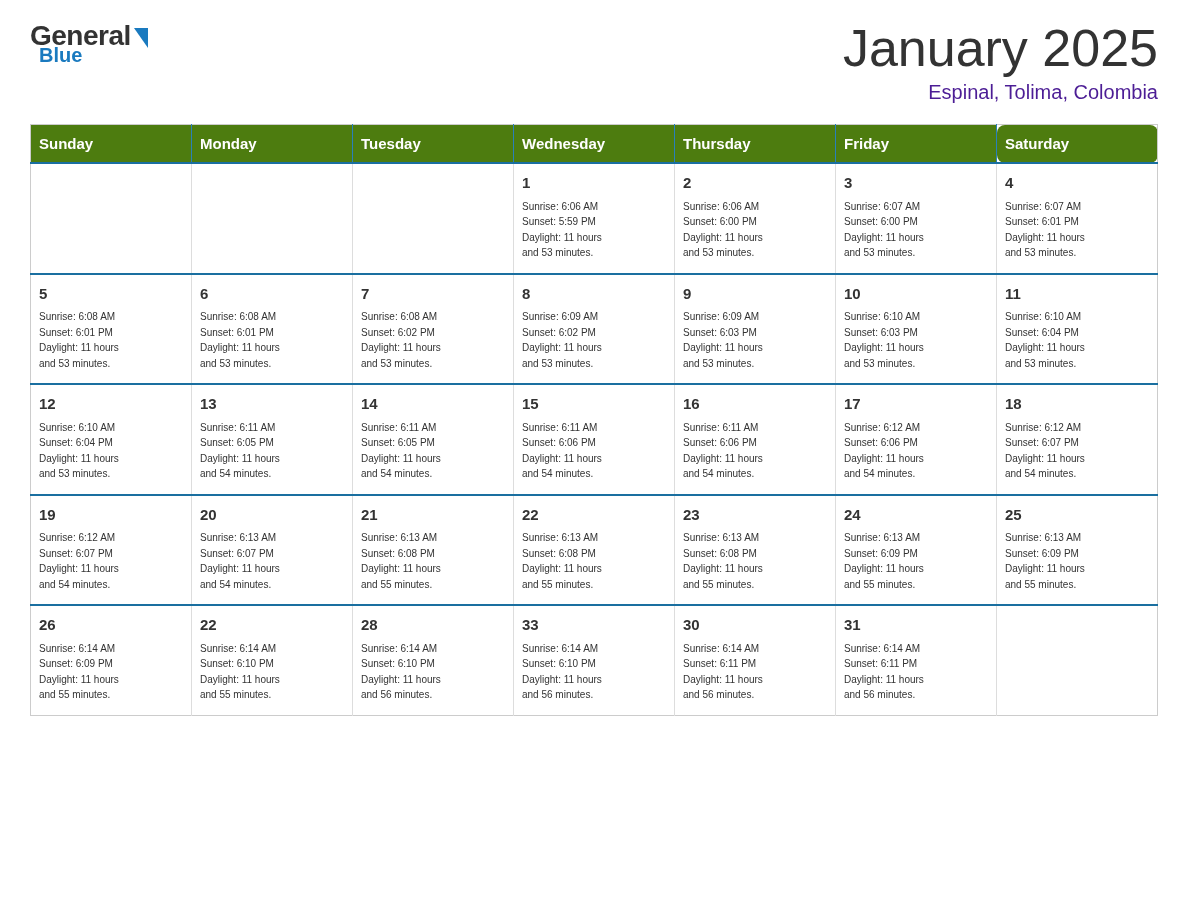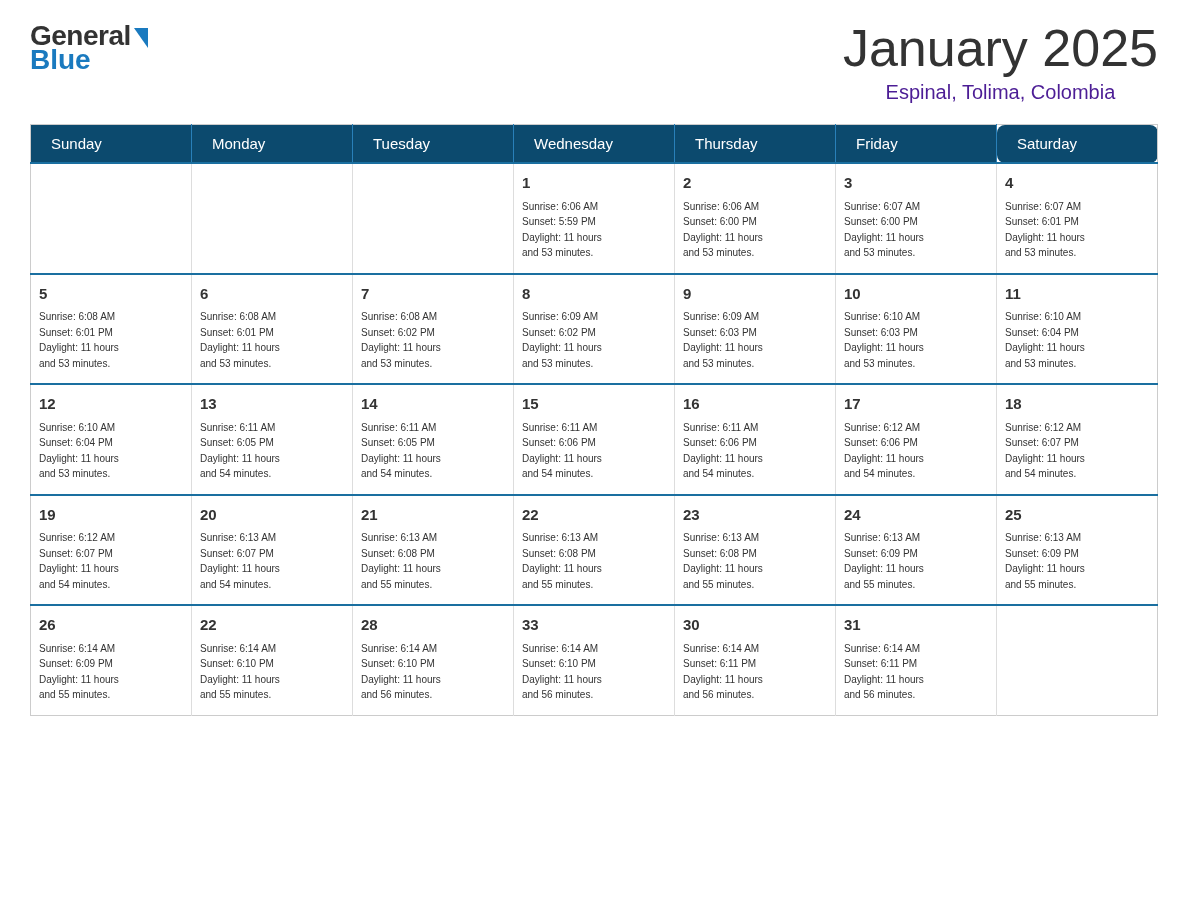--- a/index.html
+++ b/index.html
@@ -35,51 +35,51 @@
     .logo-arrow {
       width: 0;
       height: 0;
       border-left: 14px solid transparent;
       border-right: 0px solid transparent;
       border-top: 20px solid #1a7abf;
       margin-left: 3px;
       margin-top: 4px;
     }
     .logo-bottom {
-      font-size: 28px;
+      font-size: 20px;
       font-weight: bold;
       color: #1a7abf;
-      margin-left: 0;
+      margin-left: 9px;
       margin-top: -8px;
     }
     .title-section {
-      text-align: center;
+      text-align: right;
     }
     .month-title {
       font-size: 52px;
       font-weight: normal;
       color: #333;
       line-height: 1.1;
     }
     .subtitle {
       font-size: 20px;
       color: #4c1d95;
       margin-top: 4px;
     }
     .calendar {
       width: 100%;
       border-collapse: collapse;
       border: 1px solid #ccc;
     }
     .calendar thead tr th {
-      background-color: #0c4a6e;
+      background-color: #4d7c0f;
       color: #fff;
-      padding: 10px 20px;
+      padding: 10px 8px;
       font-size: 15px;
-      font-weight: normal;
+      font-weight: bold;
       text-align: left;
       border-right: 1px solid #2980b9;
     }
     .calendar thead tr th:last-child {
       border-right: none;
       border-radius: 8px;
     }
     .calendar tbody tr {
       border-top: 2px solid #1a6fa0;
     }

